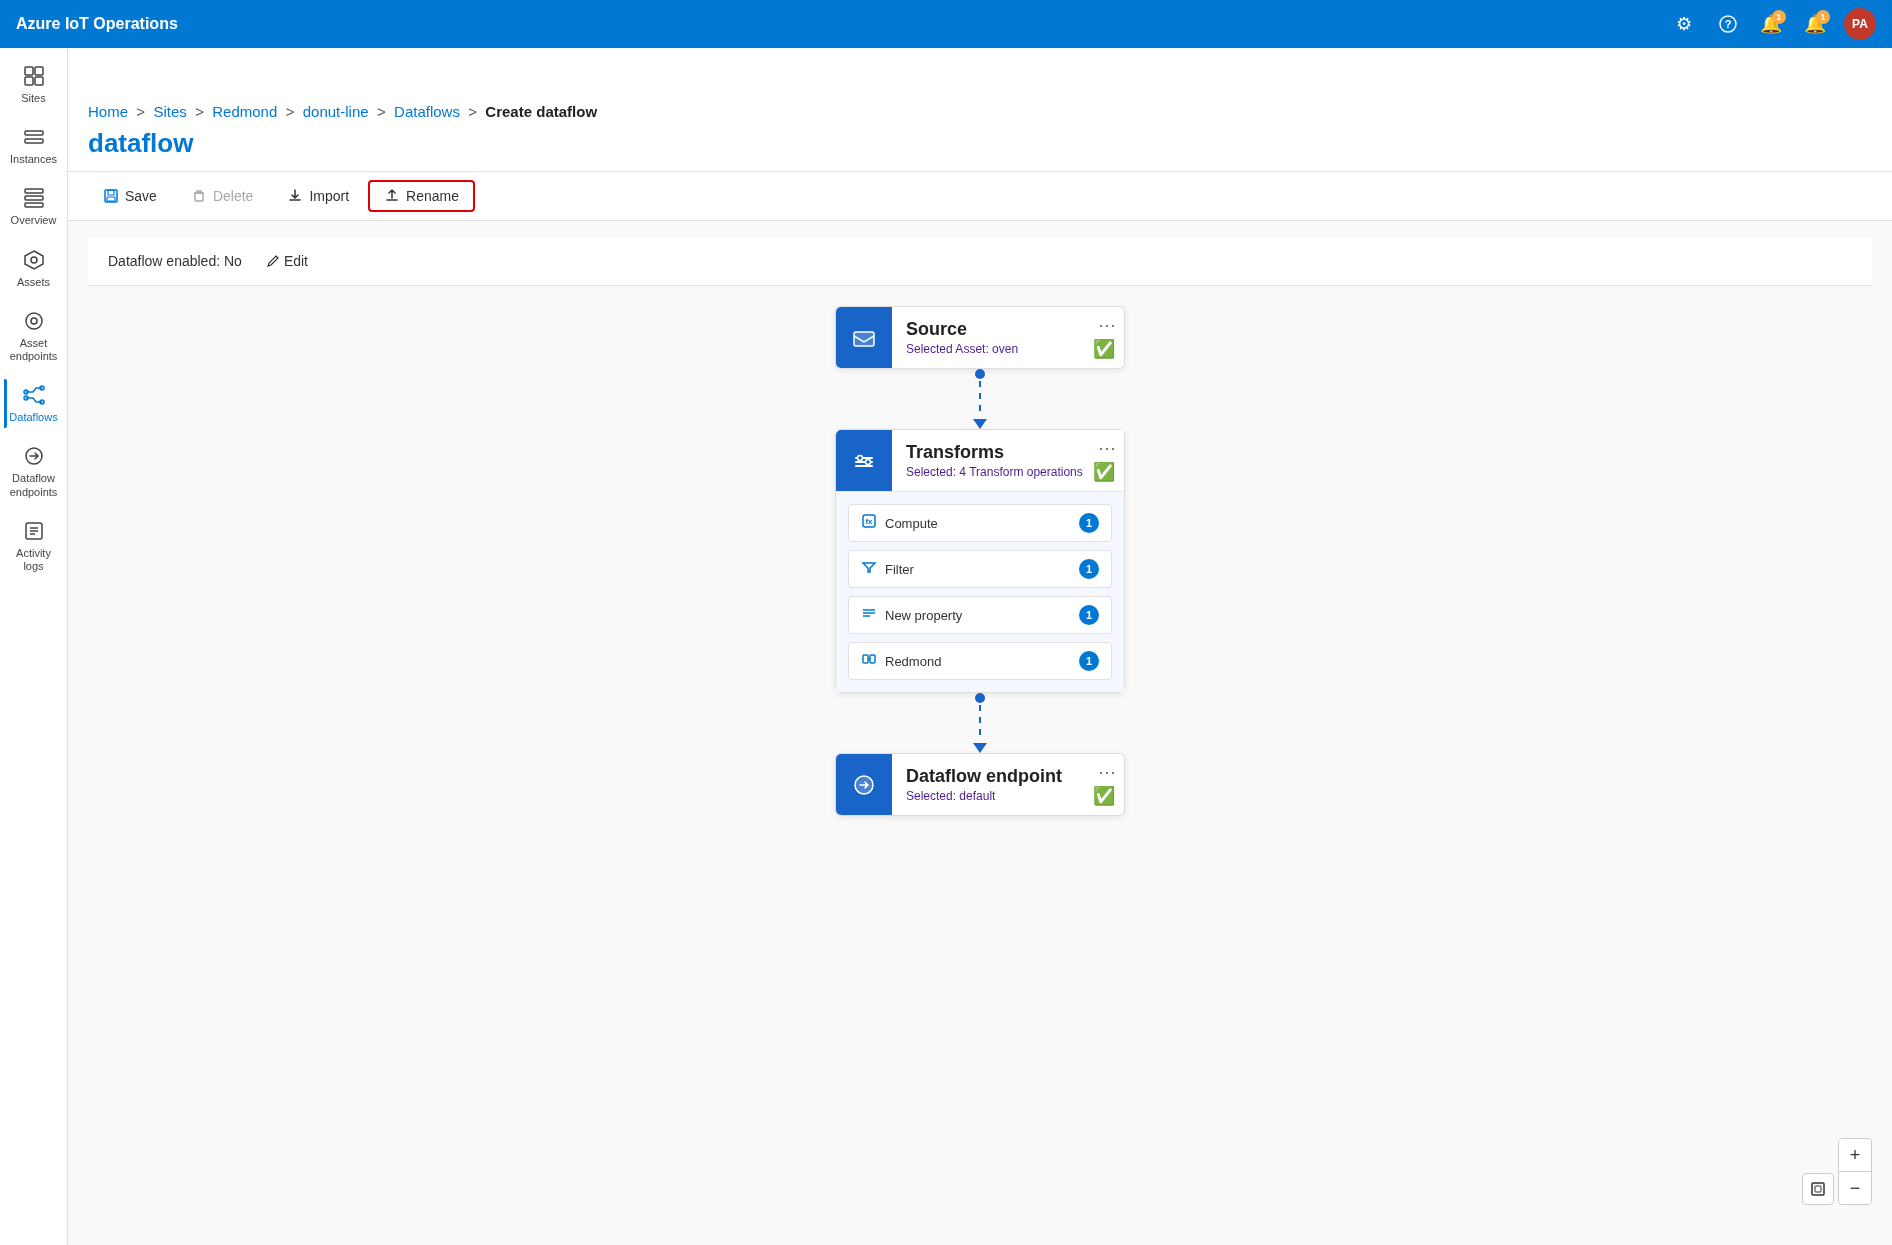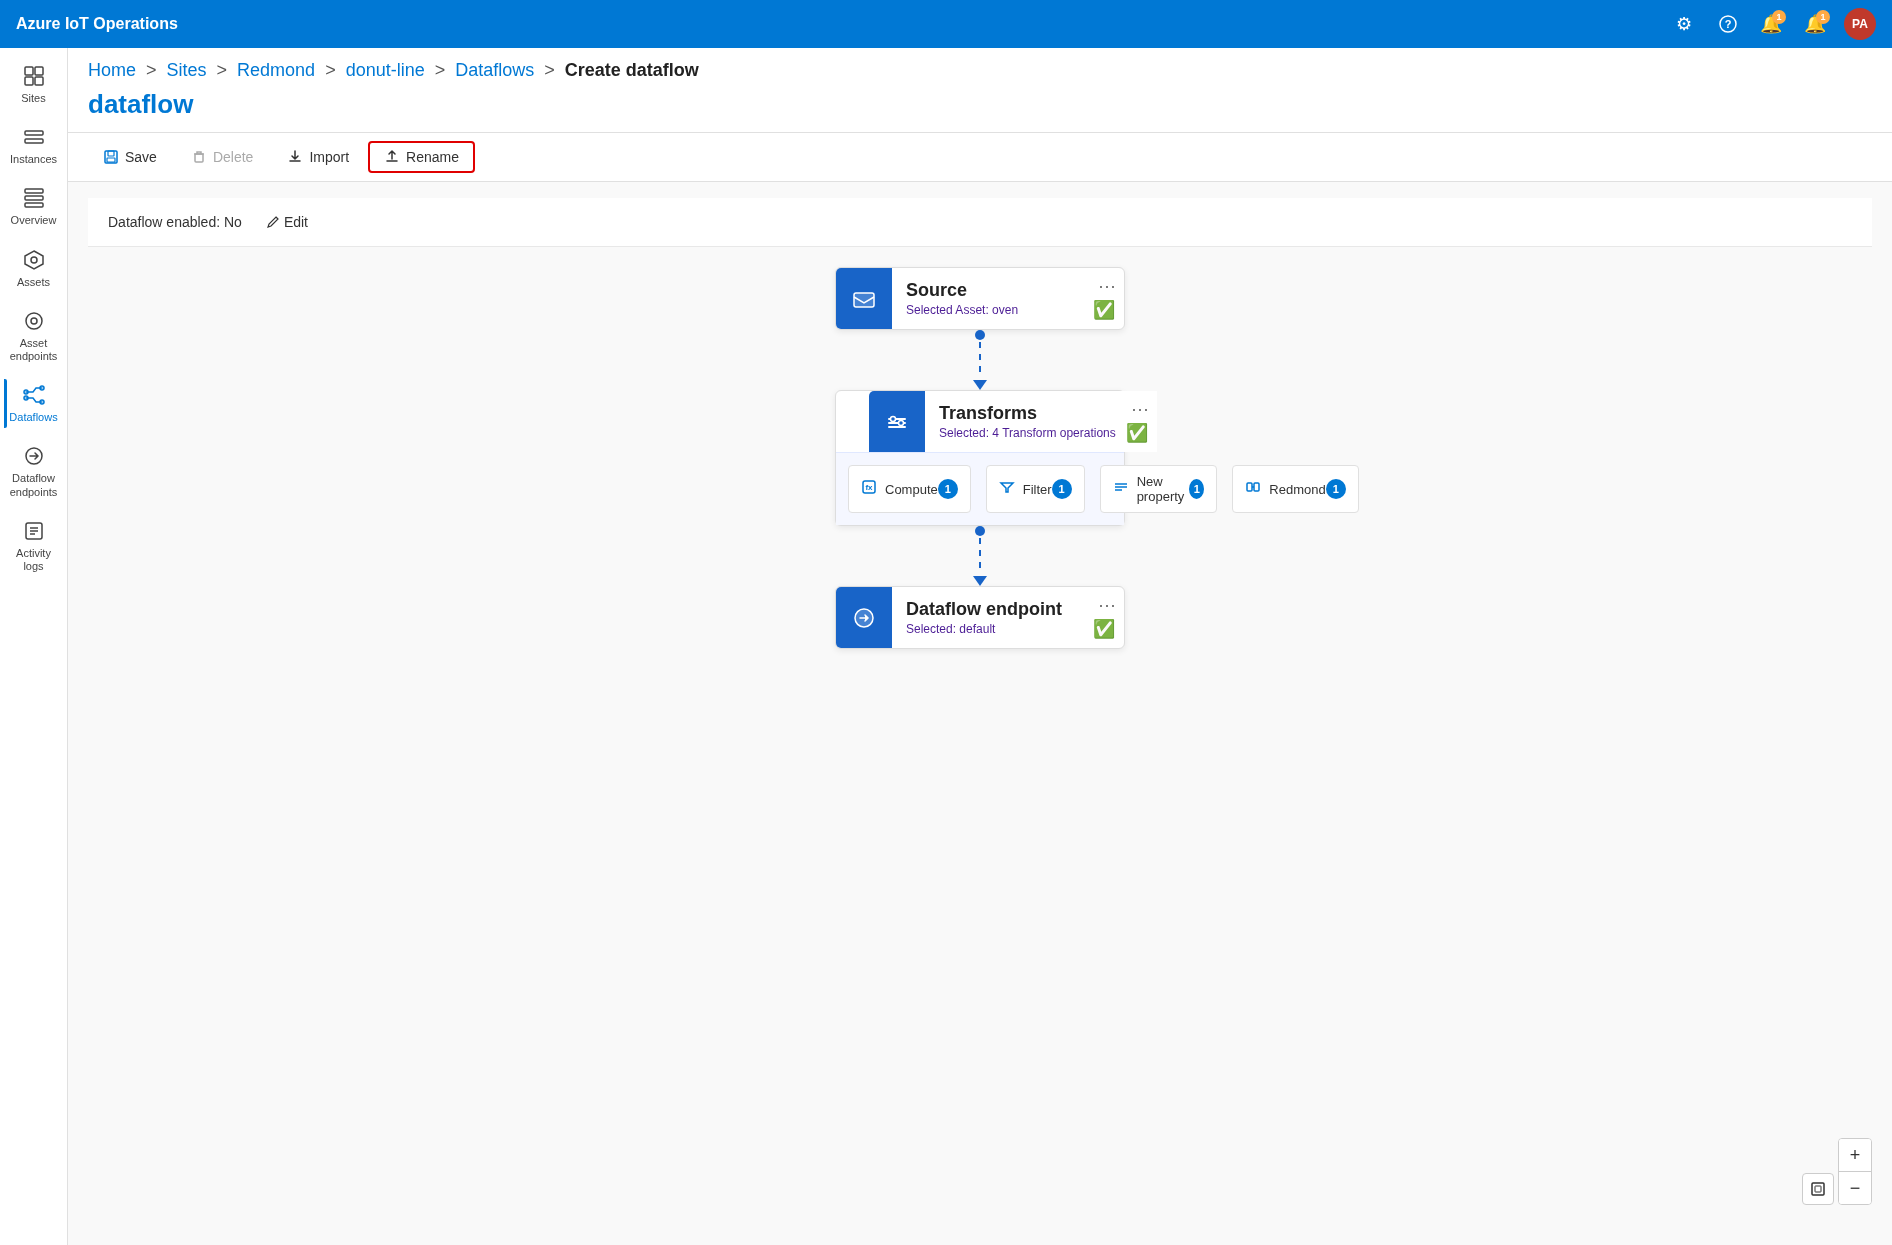--- a/index.html
+++ b/index.html
@@ -103,22 +103,23 @@
       flex: 1;
       background: white;
       overflow-y: auto;
       display: flex;
       flex-direction: column;
     }
 
     
     .breadcrumb-area {
       padding: 12px 20px 4px 20px;
-      font-size: 18px;
+      font-size: 15px;
       color: #555;
+      margin-top: 43px;
     }
     .breadcrumb-area a { color: #0078d4; text-decoration: none; }
     .breadcrumb-area span.current { font-weight: 600; color: #222; }
 
     
     .page-title {
       padding: 4px 20px 12px 20px;
       font-size: 26px;
       font-weight: 600;
       color: #0078d4;
@@ -272,22 +273,22 @@
       align-items: stretch;
       border-radius: 6px 6px 0 0;
       overflow: hidden;
     }
     .transforms-header .node-icon-area {
       border-radius: 5px 0 0 0;
     }
     .transforms-body {
       padding: 12px;
       display: flex;
-      flex-direction: row;
-      gap: 15px;
+      flex-direction: column;
+      gap: 8px;
       background: #f5f7ff;
       border-top: 1px solid #e0e8ff;
     }
     .transform-item {
       display: flex;
       align-items: center;
       justify-content: space-between;
       background: white;
       border: 1px solid #e0e0e0;
       border-radius: 4px;
@@ -535,21 +536,21 @@
           </div>
         </div>
 
         <div class="connector">
           <div class="connector-dot"></div>
           <div class="connector-line"></div>
           <div class="connector-arrow"></div>
         </div>
 
         <div class="transforms-expanded">
-          <div class="transforms-header flow-node" style="border:none; border-radius:0; box-shadow:none; width:100%;margin-left:33px;">
+          <div class="transforms-header flow-node" style="border:none; border-radius:0; box-shadow:none; width:100%;">
             <div class="node-icon-area" style="border-radius:5px 0 0 0;">
               <svg width="28" height="28" viewBox="0 0 28 28" fill="white">
                 <rect x="5" y="10" width="18" height="2" rx="1" fill="white"></rect>
                 <rect x="5" y="14" width="18" height="2" rx="1" fill="white"></rect>
                 <rect x="5" y="18" width="18" height="2" rx="1" fill="white"></rect>
                 <circle cx="10" cy="11" r="2.5" fill="#1864c8" stroke="white" stroke-width="1.5"></circle>
                 <circle cx="18" cy="15" r="2.5" fill="#1864c8" stroke="white" stroke-width="1.5"></circle>
               </svg>
             </div>
             <div class="node-content">

